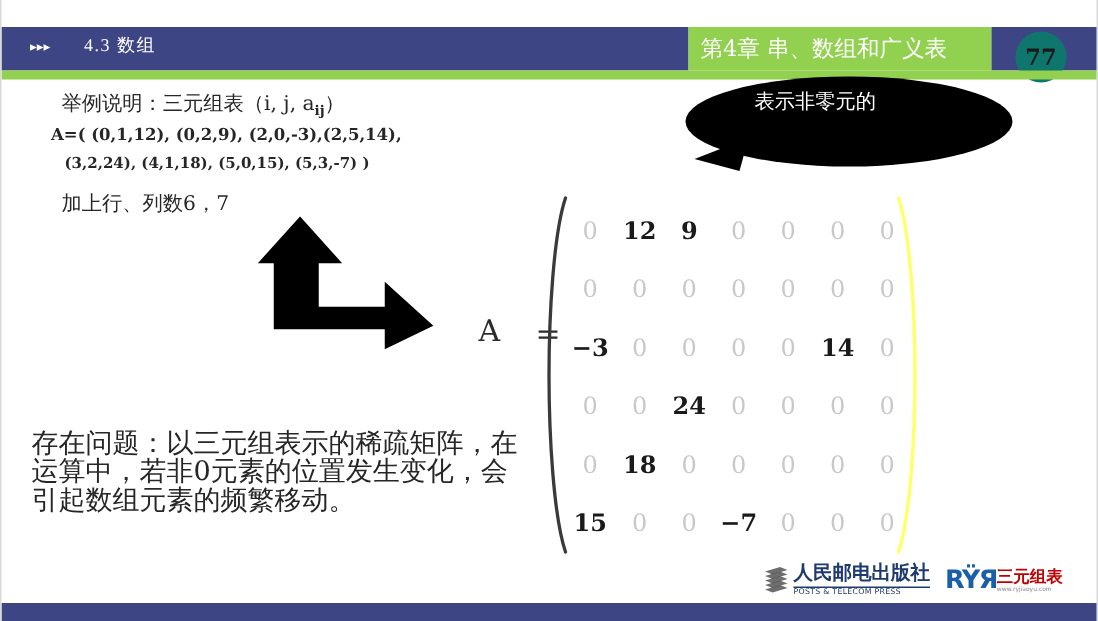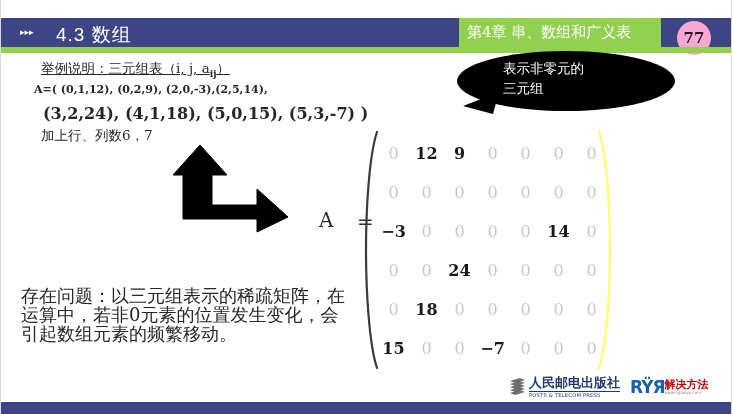--- a/index.html
+++ b/index.html
@@ -62,74 +62,73 @@
     position: absolute;
     left: 19px; top: 8px;
     font-size: 9px;
     color: #ffffff;
     letter-spacing: 0px;
     line-height: 12px;
   }
   .hdr-section-title {
     position: absolute;
     left: 55px; top: 4px;
-    font-size: 19px;
+    font-size: 12px;
     color: #ffffff;
-    font-family: Liberation Sans, sans-serif;
+    font-family: Liberation Serif, serif;
     letter-spacing: 1px;
   }
   .hdr-chapter-title {
     position: absolute;
     left: 466px; top: 5px;
     font-size: 15px;
     color: #ffffff;
     font-family: "DejaVu Serif", "Liberation Serif", serif;
     white-space: nowrap;
   }
   .hdr-page-circle {
     position: absolute;
     left: 676px; top: 3px;
     width: 34px; height: 34px;
     border-radius: 50%;
-    background: #f9a8d4;
+    background: #0f766e;
     color: #1a1a1a;
     font-size: 15px;
     font-weight: bold;
     font-family: "DejaVu Serif", "Liberation Serif", serif;
     display: flex;
     align-items: center;
     justify-content: center;
     box-sizing: border-box;
   }
 
   
   .body-text {
     position: absolute;
     color: #262626;
     font-family: "DejaVu Serif", "Liberation Serif", serif;
     white-space: nowrap;
   }
   #line-example {
     left: 40px; top: 60px;
     font-size: 13.5px;
-    text-decoration: underline;
   }
   #line-example .sub {
     font-size: 9px;
     vertical-align: sub;
     font-weight: bold;
   }
   #line-a1 {
     left: 33px; top: 83px;
     font-size: 11px;
     font-weight: bold;
   }
   #line-a2 {
     left: 42px; top: 104px;
-    font-size: 16px;
+    font-size: 10px;
     font-weight: bold;
   }
   #line-dims {
     left: 40px; top: 127px;
     font-size: 13.5px;
   }
 
   #problem-block {
     position: absolute;
     left: 20px; top: 286px;
@@ -322,21 +321,20 @@
     </svg>
   </div>
 
   <div id="callout">
     <svg width="250" height="76" viewBox="0 0 250 76" xmlns="http://www.w3.org/2000/svg" style="position:absolute;left:0;top:0;">
       <path d="M 22 58 L 58 44 L 52 66 Z" fill="#000000"></path>
       <ellipse cx="125" cy="33" rx="109" ry="30" fill="#000000"></ellipse>
     </svg>
     <div id="callout-text">
       <div>表示非零元的</div>
-      <div>三元组</div>
     </div>
   </div>
 
   <div id="matrix-wrap">
     <div id="matrix-label">A</div>
     <div id="matrix-eq">=</div>
 
     <div class="bracket" id="bracket-left">
       <svg width="16" height="240" viewBox="0 0 16 240" xmlns="http://www.w3.org/2000/svg">
         <path d="M 14 2 C 6 26, 3 80, 3 120 C 3 160, 6 214, 14 238" fill="none" stroke="#3a3a3a" stroke-width="2.2" stroke-linecap="round"></path>
@@ -413,21 +411,21 @@
       </svg>
       <div class="logo-press-text">
         <div class="logo-press-cn">人民邮电出版社</div>
         <div class="logo-press-en">POSTS &amp; TELECOM PRESS</div>
       </div>
     </div>
 
     <div class="logo-edu">
       <div class="logo-edu-mark">RŸЯ</div>
       <div class="logo-edu-text">
-        <div class="logo-edu-cn">解决方法</div>
+        <div class="logo-edu-cn">三元组表</div>
         <div class="logo-edu-url">www.ryjiaoyu.com</div>
       </div>
     </div>
   </div>
 
   <div id="bottom-bar"></div>
 
 </div>
 
 </body></html>

